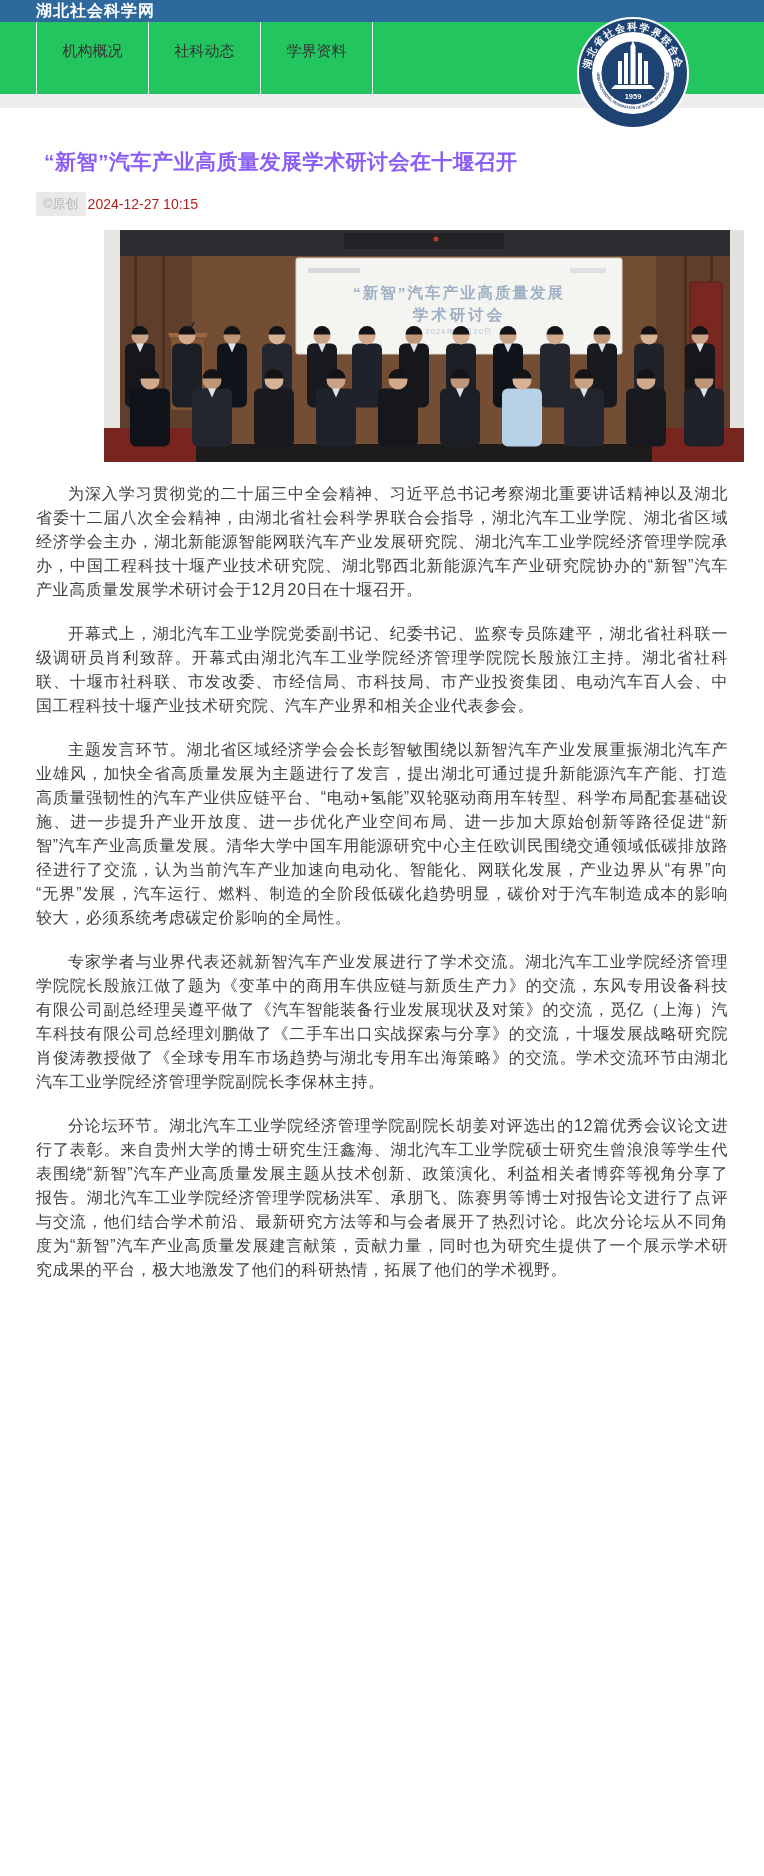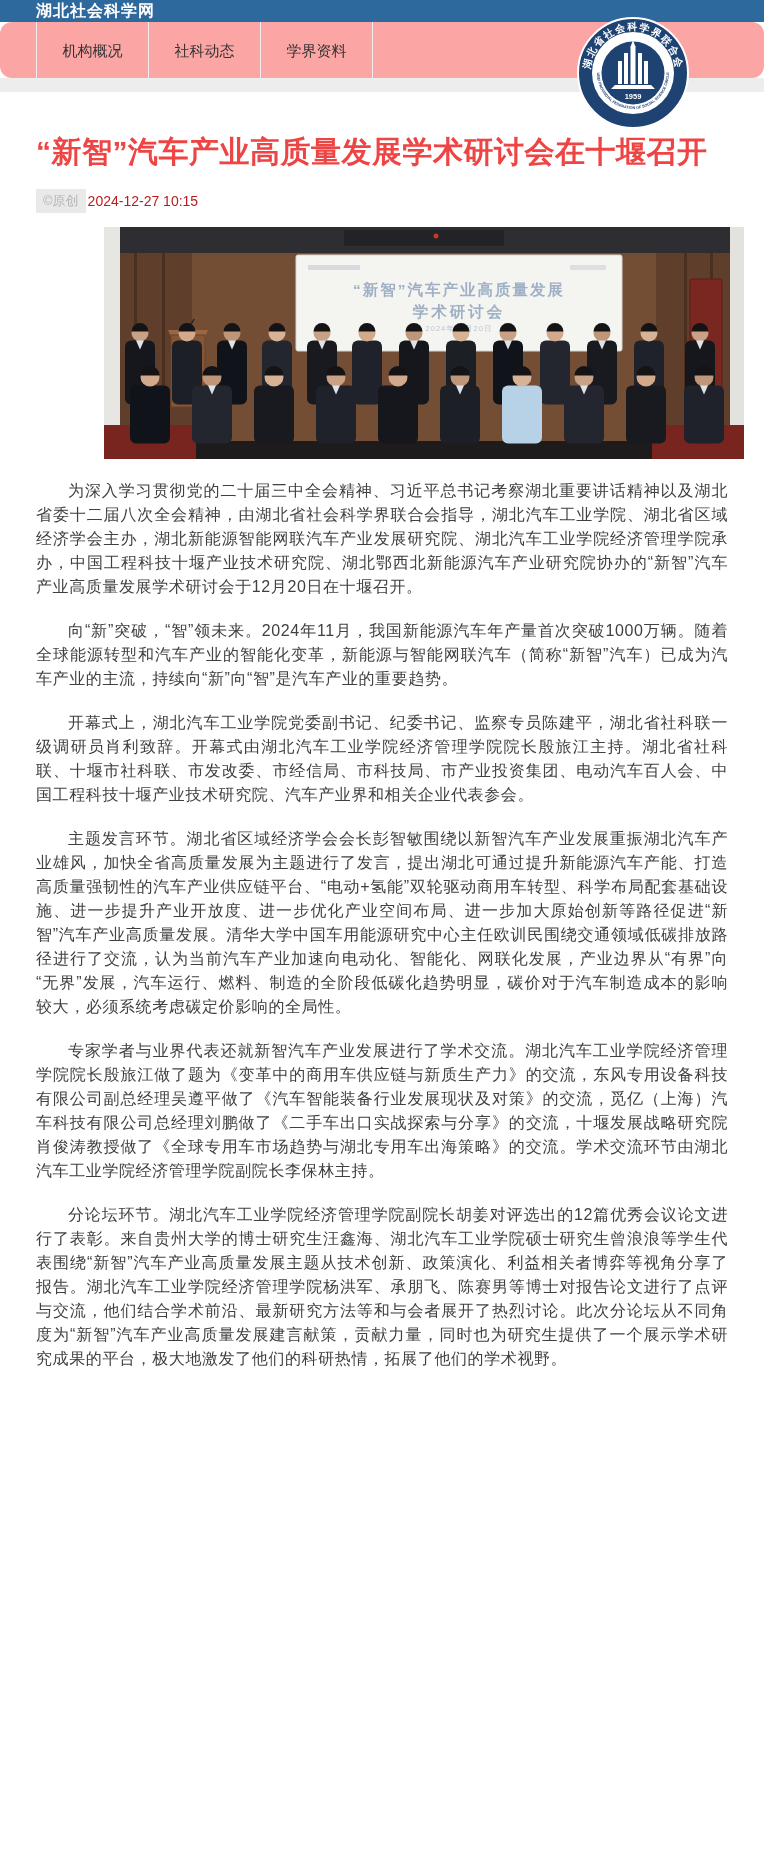--- a/index.html
+++ b/index.html
@@ -18,25 +18,24 @@
   }
   .site-title{
     color:#ffffff;
     font-size:16px;
     font-weight:bold;
     padding-left:36px;
     letter-spacing:1px;
   }
   
   .navbar{
-    height:56px;
-    background:#fca5a5;
+    height:72px;
+    background:#22c55e;
     display:flex;
     padding-left:36px;
-    border-radius:12px;
   }
   .nav-item{
     width:111px;
     text-align:center;
     line-height:58px;
     font-size:15px;
     color:#333333;
     border-left:1px solid #ececec;
     cursor:pointer;
     white-space:nowrap;
@@ -54,24 +53,24 @@
     width:112px;
     height:112px;
     z-index:20;
   }
   
   article{
     padding:0 36px 30px 36px;
     background:#ffffff;
   }
   .article-title{
-    font-size:30px;
+    font-size:21px;
     font-weight:bold;
-    color:#ef4444;
-    margin:40px 0 16px 0;
+    color:#8b5cf6;
+    margin:40px 0 16px 8px;
     letter-spacing:0.5px;
   }
   .meta{
     display:flex;
     align-items:center;
     margin:0 0 14px 0;
   }
   .origin-badge{
     background:#e9e9e9;
     color:#b4b4b4;
@@ -271,19 +270,18 @@
           <rect x="580" y="158.5" width="40" height="58" rx="6" fill="#1f222a"></rect>
           <circle cx="600" cy="150" r="9.5" fill="#bf9678"></circle>
           <path d="M 590.5 148.5 A 9.5 9.5 0 0 1 609.5 148.5 Z" fill="#141416"></path>
           <polygon points="596,158.5 604,158.5 600,167.5" fill="#dfe3e8"></polygon>
         </g>
     </svg>
   </figure>
 
   <div class="body-text">
     <p>为深入学习贯彻党的二十届三中全会精神、习近平总书记考察湖北重要讲话精神以及湖北省委十二届八次全会精神，由湖北省社会科学界联合会指导，湖北汽车工业学院、湖北省区域经济学会主办，湖北新能源智能网联汽车产业发展研究院、湖北汽车工业学院经济管理学院承办，中国工程科技十堰产业技术研究院、湖北鄂西北新能源汽车产业研究院协办的“新智”汽车产业高质量发展学术研讨会于12月20日在十堰召开。</p>
-    <p>向“新”突破，“智”领未来。2024年11月，我国新能源汽车年产量首次突破1000万辆。随着全球能源转型和汽车产业的智能化变革，新能源与智能网联汽车（简称“新智”汽车）已成为汽车产业的主流，持续向“新”向“智”是汽车产业的重要趋势。</p>
     <p>开幕式上，湖北汽车工业学院党委副书记、纪委书记、监察专员陈建平，湖北省社科联一级调研员肖利致辞。开幕式由湖北汽车工业学院经济管理学院院长殷旅江主持。湖北省社科联、十堰市社科联、市发改委、市经信局、市科技局、市产业投资集团、电动汽车百人会、中国工程科技十堰产业技术研究院、汽车产业界和相关企业代表参会。</p>
     <p>主题发言环节。湖北省区域经济学会会长彭智敏围绕以新智汽车产业发展重振湖北汽车产业雄风，加快全省高质量发展为主题进行了发言，提出湖北可通过提升新能源汽车产能、打造高质量强韧性的汽车产业供应链平台、“电动+氢能”双轮驱动商用车转型、科学布局配套基础设施、进一步提升产业开放度、进一步优化产业空间布局、进一步加大原始创新等路径促进“新智”汽车产业高质量发展。清华大学中国车用能源研究中心主任欧训民围绕交通领域低碳排放路径进行了交流，认为当前汽车产业加速向电动化、智能化、网联化发展，产业边界从“有界”向“无界”发展，汽车运行、燃料、制造的全阶段低碳化趋势明显，碳价对于汽车制造成本的影响较大，必须系统考虑碳定价影响的全局性。</p>
     <p>专家学者与业界代表还就新智汽车产业发展进行了学术交流。湖北汽车工业学院经济管理学院院长殷旅江做了题为《变革中的商用车供应链与新质生产力》的交流，东风专用设备科技有限公司副总经理吴遵平做了《汽车智能装备行业发展现状及对策》的交流，觅亿（上海）汽车科技有限公司总经理刘鹏做了《二手车出口实战探索与分享》的交流，十堰发展战略研究院肖俊涛教授做了《全球专用车市场趋势与湖北专用车出海策略》的交流。学术交流环节由湖北汽车工业学院经济管理学院副院长李保林主持。</p>
     <p>分论坛环节。湖北汽车工业学院经济管理学院副院长胡姜对评选出的12篇优秀会议论文进行了表彰。来自贵州大学的博士研究生汪鑫海、湖北汽车工业学院硕士研究生曾浪浪等学生代表围绕“新智”汽车产业高质量发展主题从技术创新、政策演化、利益相关者博弈等视角分享了报告。湖北汽车工业学院经济管理学院杨洪军、承朋飞、陈赛男等博士对报告论文进行了点评与交流，他们结合学术前沿、最新研究方法等和与会者展开了热烈讨论。此次分论坛从不同角度为“新智”汽车产业高质量发展建言献策，贡献力量，同时也为研究生提供了一个展示学术研究成果的平台，极大地激发了他们的科研热情，拓展了他们的学术视野。</p>
   </div>
 </article>
 
 </body></html>

